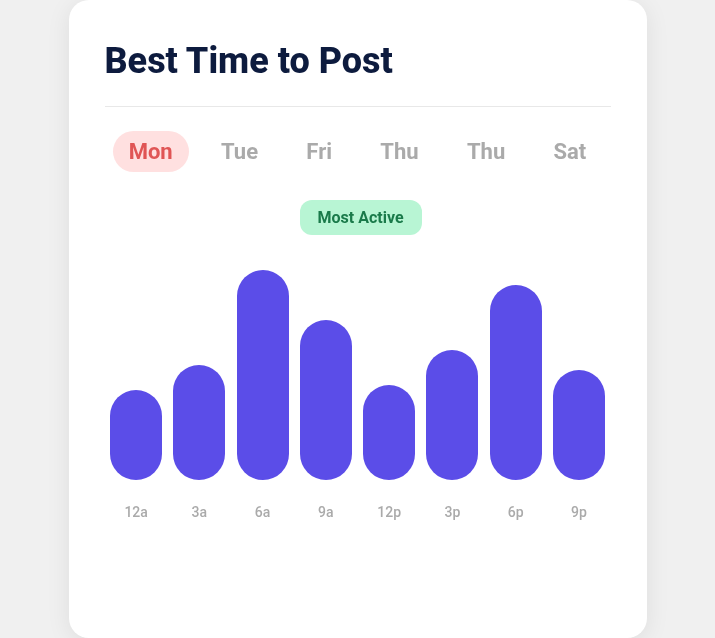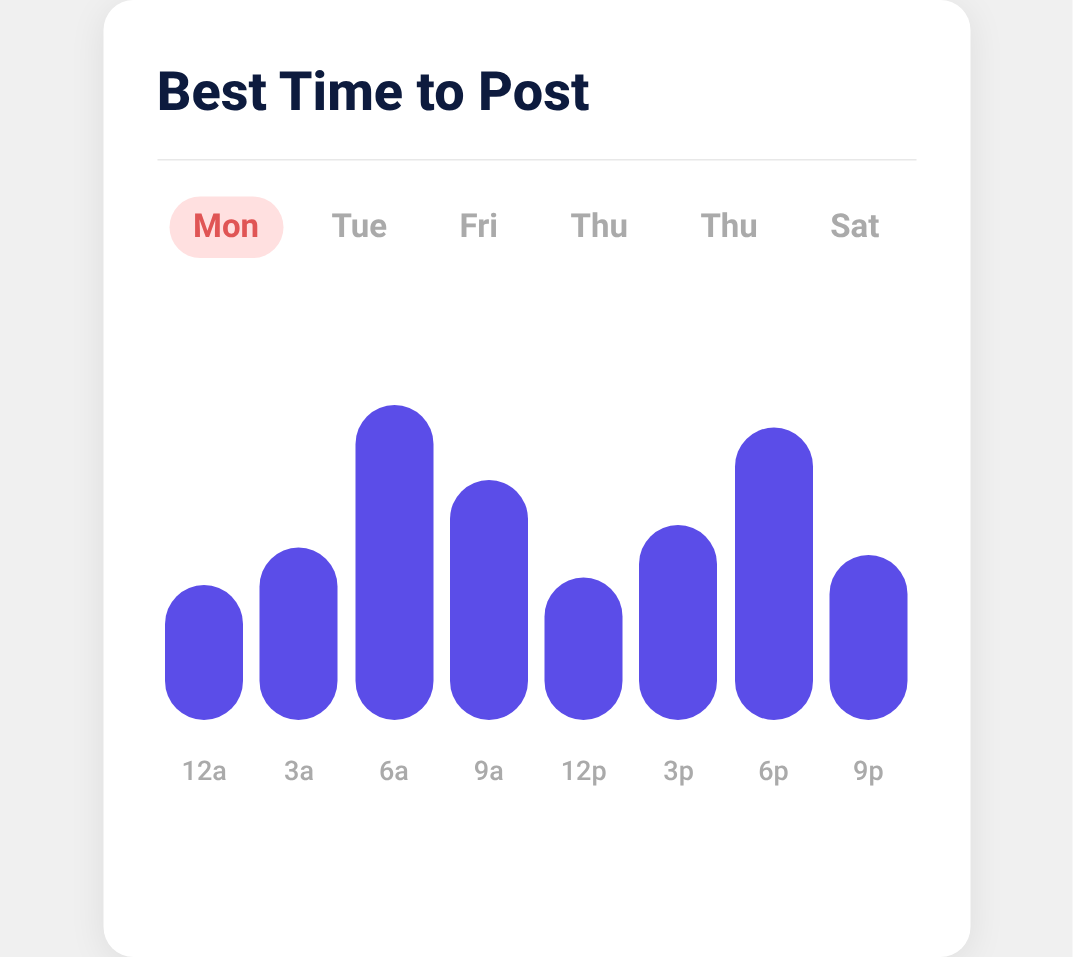--- a/index.html
+++ b/index.html
@@ -101,21 +101,21 @@
 
     .x-labels {
       display: flex;
       justify-content: space-around;
       margin-top: 14px;
     }
 
     .x-label {
       flex: 1;
       text-align: center;
-      font-size: 18px;
+      font-size: 14px;
       color: #aaaaaa;
       font-weight: 500;
     }
   </style>
 </head>
 <body>
 
 <div class="card">
   <div class="title">Best Time to Post</div>
   <div class="divider"></div>
@@ -124,20 +124,21 @@
 
   <div class="day-item active">Mon</div>
       <div class="day-item">Tue</div>
       <div class="day-item">Fri</div>
       <div class="day-item">Thu</div>
       <div class="day-item">Thu</div>
       <div class="day-item">Sat</div>
     </div>
 
   <div class="chart-area">
+    <div class="most-active-badge">Most Active</div>
     <div class="bars-container">
 
     <div class="bar-wrapper">
           <div class="bar" style="height: 90px; background: rgb(91, 77, 232);"></div>
         </div>
         <div class="bar-wrapper">
           <div class="bar" style="height: 115px; background: rgb(91, 77, 232);"></div>
         </div>
         <div class="bar-wrapper">
           <div class="bar" style="height: 210px; background: rgb(91, 77, 232);"></div>

